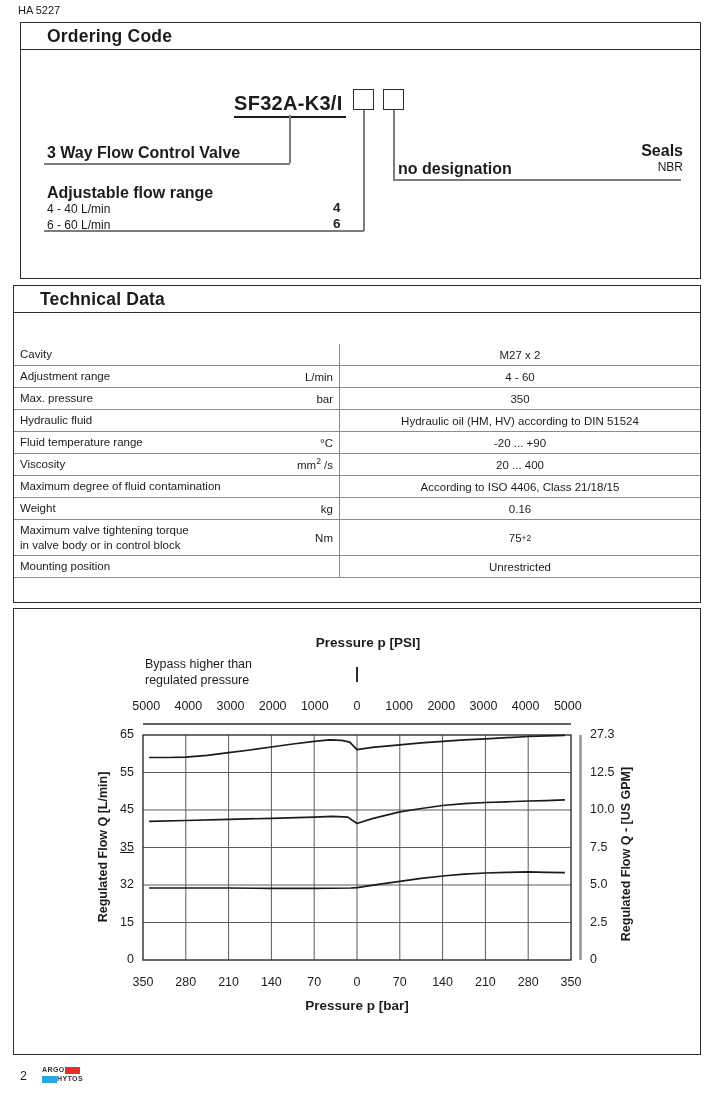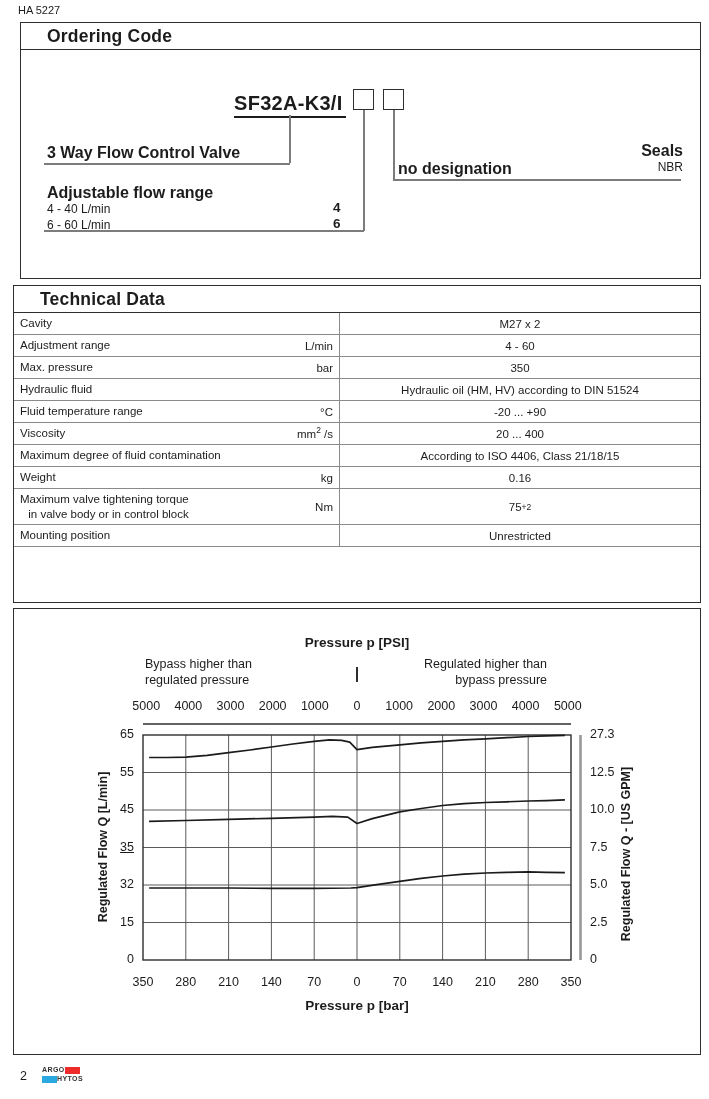--- a/index.html
+++ b/index.html
@@ -24,23 +24,23 @@
   .o-code { position:absolute; left:213px; top:42px; font-size:20px; font-weight:bold;
             letter-spacing:.3px; border-bottom:2px solid #1c1c1c; padding:0 3px 1px 0; }
   .o-sq { position:absolute; top:39px; width:21px; height:21px; border:1.5px solid #2e2e2e; background:#fff; }
   .o-line { position:absolute; background:#7c7c7c; }
   .o-line.v { width:1.5px; } .o-line.h { height:1.5px; }
   .o-label { position:absolute; font-size:16px; font-weight:bold; white-space:nowrap; }
   .o-opt   { position:absolute; font-size:12px; white-space:nowrap; }
   .o-num   { position:absolute; font-size:13.5px; font-weight:bold; }
 
   
-  .t-table { width:100%; }
+  .t-table { width:100%;margin-top:31px; }
   .t-row { display:flex; align-items:stretch; height:22px; border-bottom:1px solid #8a8a8a; }
-  .t-row.tall { height:36px;text-align:right; }
+  .t-row.tall { height:36px; }
   .t-left { width:326px; display:flex; justify-content:space-between; align-items:center;
             border-right:1px solid #8a8a8a; padding:0 6px; }
   .t-lab { font-size:11.5px; line-height:1.25; }
   .t-unit { font-size:11.5px; white-space:nowrap; }
   .t-val { flex:1; display:flex; align-items:center; justify-content:center; font-size:11.5px; }
   sup { font-size:8.5px; vertical-align:super; line-height:0; }
 
   
   .pq-measured { position:absolute; left:322px; top:6px; font-size:13px; font-weight:normal; }
   .chart-area { position:relative; width:100%; height:416px; }
@@ -221,28 +221,24 @@
             <rect x="129" y="126" width="428" height="225" fill="none" stroke="#2e2e2e" stroke-width="1.4"></rect>
             <line x1="129" y1="115" x2="557" y2="115" stroke="#2e2e2e" stroke-width="1.4"></line>
             <line x1="566.5" y1="126" x2="566.5" y2="351" stroke="#999999" stroke-width="2.6"></line>
           </g>
           <g>
             <path d="M135.1 148.5 L153.5 148.5 L171.8 148.1 L193.2 146.3 L214.6 143.6 L236.0 141.0 L257.4 138.0 L278.8 135.0 L300.2 132.4 L315.5 130.9 L327.7 131.3 L335.7 133.1 L343.0 140.6 L358.3 138.4 L385.8 135.8 L407.2 133.9 L428.6 132.4 L450.0 130.9 L471.4 129.8 L492.8 128.6 L514.2 127.5 L532.5 126.8 L550.9 126.4" fill="none" stroke="#1b1b1b" stroke-width="1.7" stroke-linejoin="round"></path>
             <path d="M135.1 212.3 L171.8 211.5 L214.6 210.4 L257.4 209.3 L300.2 208.1 L318.5 207.4 L333.8 208.1 L343.0 214.5 L358.3 209.6 L385.8 202.9 L407.2 199.5 L428.6 196.5 L450.0 194.6 L471.4 193.5 L492.8 192.8 L514.2 192.0 L532.5 191.6 L550.9 190.9" fill="none" stroke="#1b1b1b" stroke-width="1.7" stroke-linejoin="round"></path>
             <path d="M135.1 279.0 L171.8 279.0 L214.6 279.0 L257.4 279.4 L300.2 279.4 L336.9 279.0 L343.0 278.6 L364.4 275.3 L385.8 272.3 L407.2 269.3 L428.6 267.0 L450.0 265.1 L471.4 264.0 L492.8 263.3 L514.2 262.9 L532.5 263.3 L550.9 263.6" fill="none" stroke="#1b1b1b" stroke-width="1.7" stroke-linejoin="round"></path>
           </g>
         </svg>
-      <div class="c-title" style="left:343px;top:26px;transform:translateX(-50%)">Pressure p [PSI]</div>
+      <div class="c-title" style="left:354px;top:26px;transform:translateX(-50%)">Pressure p [PSI]</div>
       <div class="c-ann" style="left:131px;top:47px;text-align:left">
         <div>Bypass higher than</div>
         <div>regulated pressure</div>
-      </div>
-      <div class="c-ann" style="right:153px;top:47px;text-align:right">
-        <div>Regulated higher than</div>
-        <div>bypass pressure</div>
       </div>
       <div class="c-ctick" style="left:342px;top:58px"></div>
       <div class="c-ylab" style="left:89px;top:238px">Regulated Flow Q [L/min]</div>
       <div class="c-ylab" style="left:612px;top:245px">Regulated Flow Q - [US GPM]</div>
       <div class="c-title" style="left:343px;top:389px;transform:translateX(-50%)">Pressure p [bar]</div>
     <span class="ctick" style="left: 132.21px; top: 90px; transform: translateX(-50%);">5000</span>
         <span class="ctick" style="left: 174.368px; top: 90px; transform: translateX(-50%);">4000</span>
         <span class="ctick" style="left: 216.526px; top: 90px; transform: translateX(-50%);">3000</span>
         <span class="ctick" style="left: 258.684px; top: 90px; transform: translateX(-50%);">2000</span>
         <span class="ctick" style="left: 300.842px; top: 90px; transform: translateX(-50%);">1000</span>

